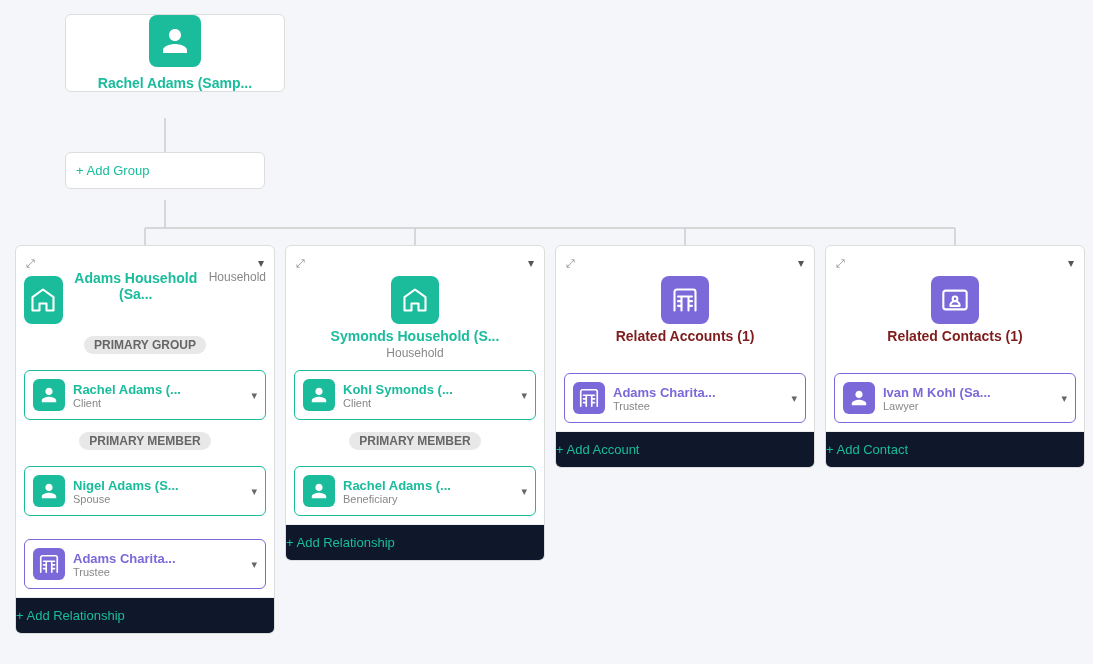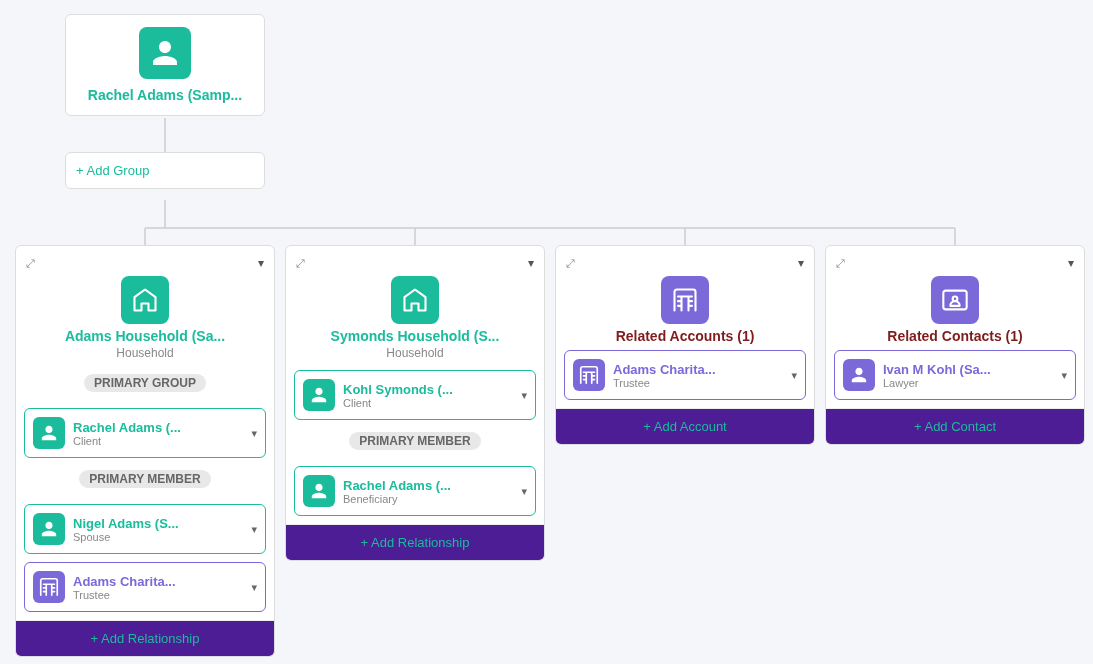--- a/index.html
+++ b/index.html
@@ -28,25 +28,24 @@
       width: 100%; height: 100%;
       pointer-events: none;
       z-index: 0;
     }
 
     
     .root-node {
       position: absolute;
       top: 14px;
       left: 65px;
-      width: 200px;
+      width: 220px;
       background: #fff;
       border: 1px solid #ddd;
       border-radius: 6px;
-      padding: 12px;
       display: flex;
       flex-direction: column;
       align-items: center;
       z-index: 1;
     }
 
     .root-icon {
       width: 52px;
       height: 52px;
       background: #1abc9c;
@@ -176,20 +175,21 @@
       border: 1.5px solid #1abc9c;
       border-radius: 6px;
       margin: 0 8px 8px;
       padding: 8px 8px;
       background: #fff;
       cursor: pointer;
     }
 
     .member-row-purple {
       border-color: #7b68d9;
+      margin-top: 23px;
     }
 
     .member-icon {
       width: 32px;
       height: 32px;
       border-radius: 6px;
       display: flex;
       align-items: center;
       justify-content: center;
       margin-right: 8px;
@@ -214,27 +214,26 @@
 
     .member-dropdown {
       color: #666;
       font-size: 11px;
       cursor: pointer;
       margin-left: 4px;
     }
 
     .add-link {
       display: block;
-      text-align: center;
       color: #1abc9c;
       font-size: 13px;
       padding: 10px 0;
       border-top: 1px solid #eee;
       cursor: pointer;
-      background: #4c1d95;
+      background: #0f172a;
     }
 
     
     .truncate {
       white-space: nowrap;
       overflow: hidden;
       text-overflow: ellipsis;
       max-width: 130px;
     }
 
@@ -273,21 +272,21 @@
   <div class="add-group-btn">
     <span>+ Add Group</span>
   </div>
 
   <div id="columns-container">
       <div class="col-card" style="left: 15px;">
     <div class="col-card-header">
       <span class="col-expand-icon">⤢</span>
       <span class="col-dropdown-icon">▾</span>
     </div>
-    <div style="display:flex;flex-direction:column;padding:0 8px 4px;">
+    <div style="display:flex;flex-direction:row;padding:0 8px 4px;">
       <div class="col-icon-wrap teal-bg">
         <svg viewBox="0 0 24 24" xmlns="http://www.w3.org/2000/svg" style="width:28px;height:28px">
     <path d="M3 9.5L12 3l9 6.5V21H15v-6H9v6H3V9.5z" stroke="#fff" fill="none" stroke-width="1.8" stroke-linecap="round" stroke-linejoin="round"></path>
   </svg>
       </div>
       <div class="col-title">Adams Household (Sa...</div>
       <div class="col-subtitle">Household</div>
     </div>
     <div class="badge-wrap">
           <span class="badge">PRIMARY GROUP</span>

